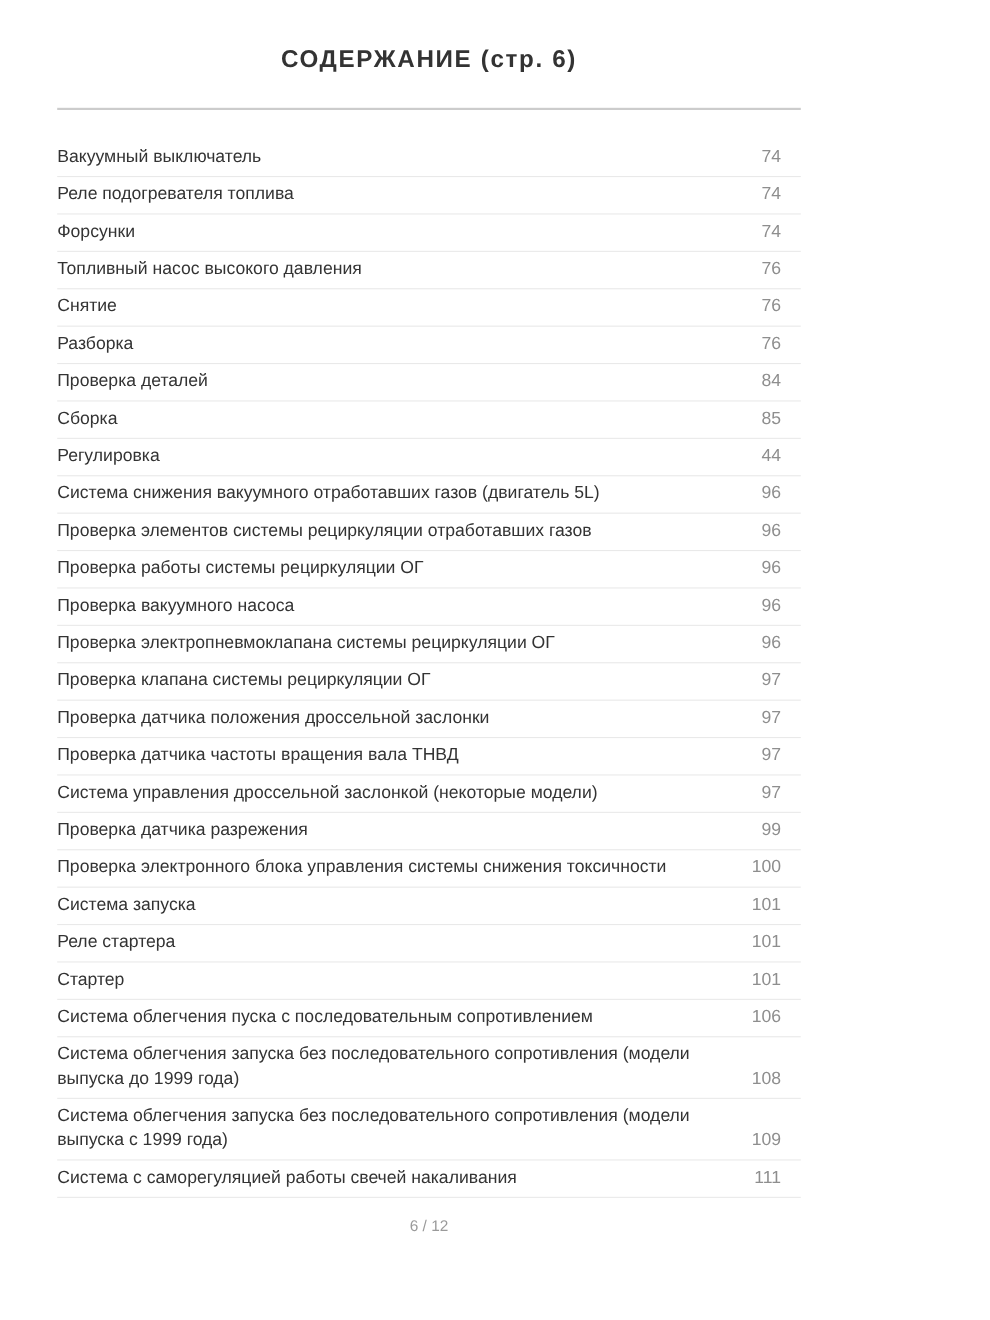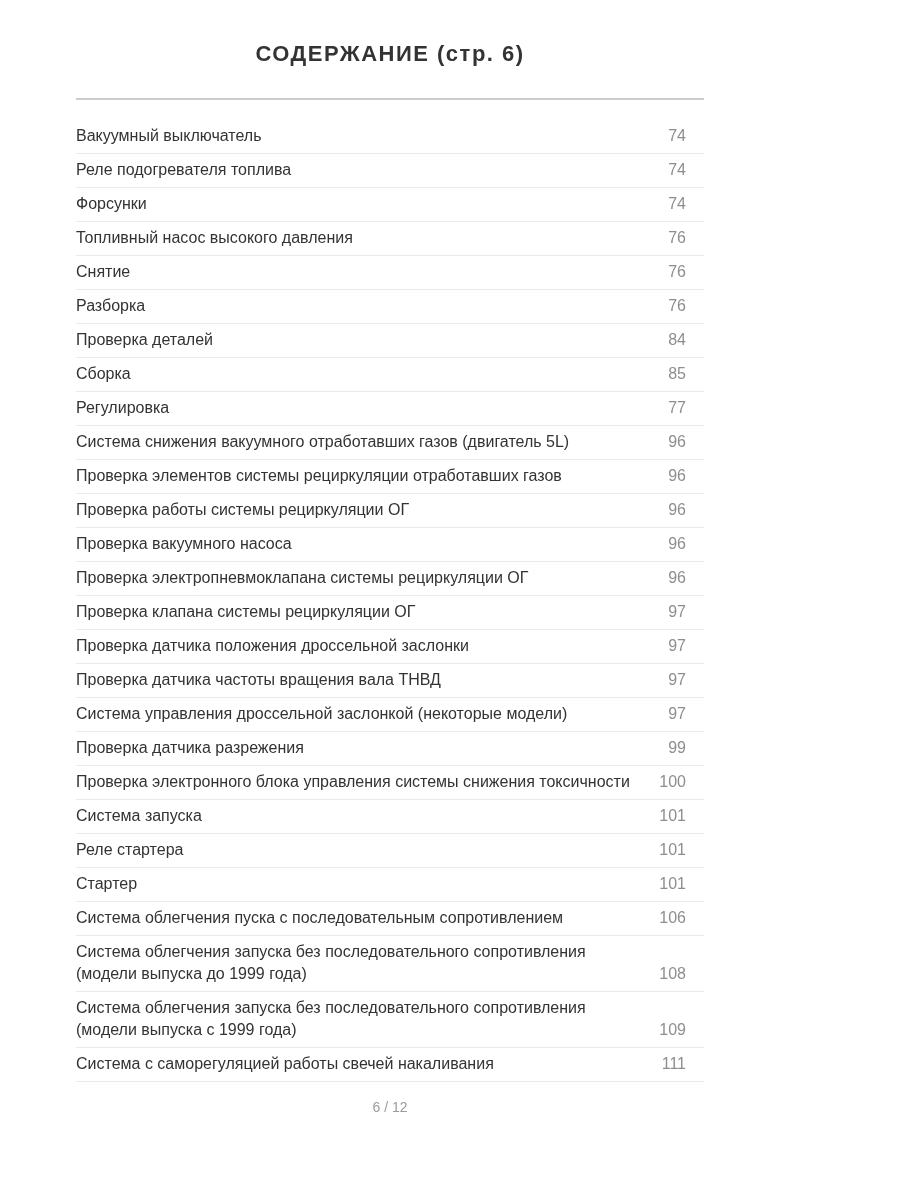--- a/index.html
+++ b/index.html
@@ -6,41 +6,41 @@
     margin: 0;
     padding: 0;
     background: #ffffff;
     font-family: "Liberation Sans", "DejaVu Sans", sans-serif;
   }
   .page {
     position: relative;
     width: 780px;
     height: 1200px;
     box-sizing: border-box;
-    padding: 0 76px;
+    padding: 0 52px;
     background: #ffffff;
     overflow: hidden;
   }
   .page-title {
     margin: 42px 0 0 0;
     text-align: center;
     font-size: 22px;
     line-height: 24px;
     font-weight: bold;
     letter-spacing: 1.5px;
     color: #333333;
   }
   .header-divider {
     height: 2px;
     background: #cccccc;
     margin-top: 32px;
     border: none;
   }
   .toc-list {
-    margin-top: 20px;
+    margin-top: 27px;
   }
   .toc-row {
     display: flex;
     align-items: flex-end;
     justify-content: space-between;
     gap: 20px;
     padding: 5px 0 6px 0;
     border-bottom: 1px solid #e9e9e9;
     cursor: pointer;
   }
@@ -112,21 +112,21 @@
     <span class="toc-page">84</span>
   </div>
 
   <div class="toc-row">
     <span class="toc-label">Сборка</span>
     <span class="toc-page">85</span>
   </div>
 
   <div class="toc-row">
     <span class="toc-label">Регулировка</span>
-    <span class="toc-page">77</span>
+    <span class="toc-page">44</span>
   </div>
 
   <div class="toc-row">
     <span class="toc-label">Система снижения вакуумного отработавших газов (двигатель 5L)</span>
     <span class="toc-page">96</span>
   </div>
 
   <div class="toc-row">
     <span class="toc-label">Проверка элементов системы рециркуляции отработавших газов</span>
     <span class="toc-page">96</span>

